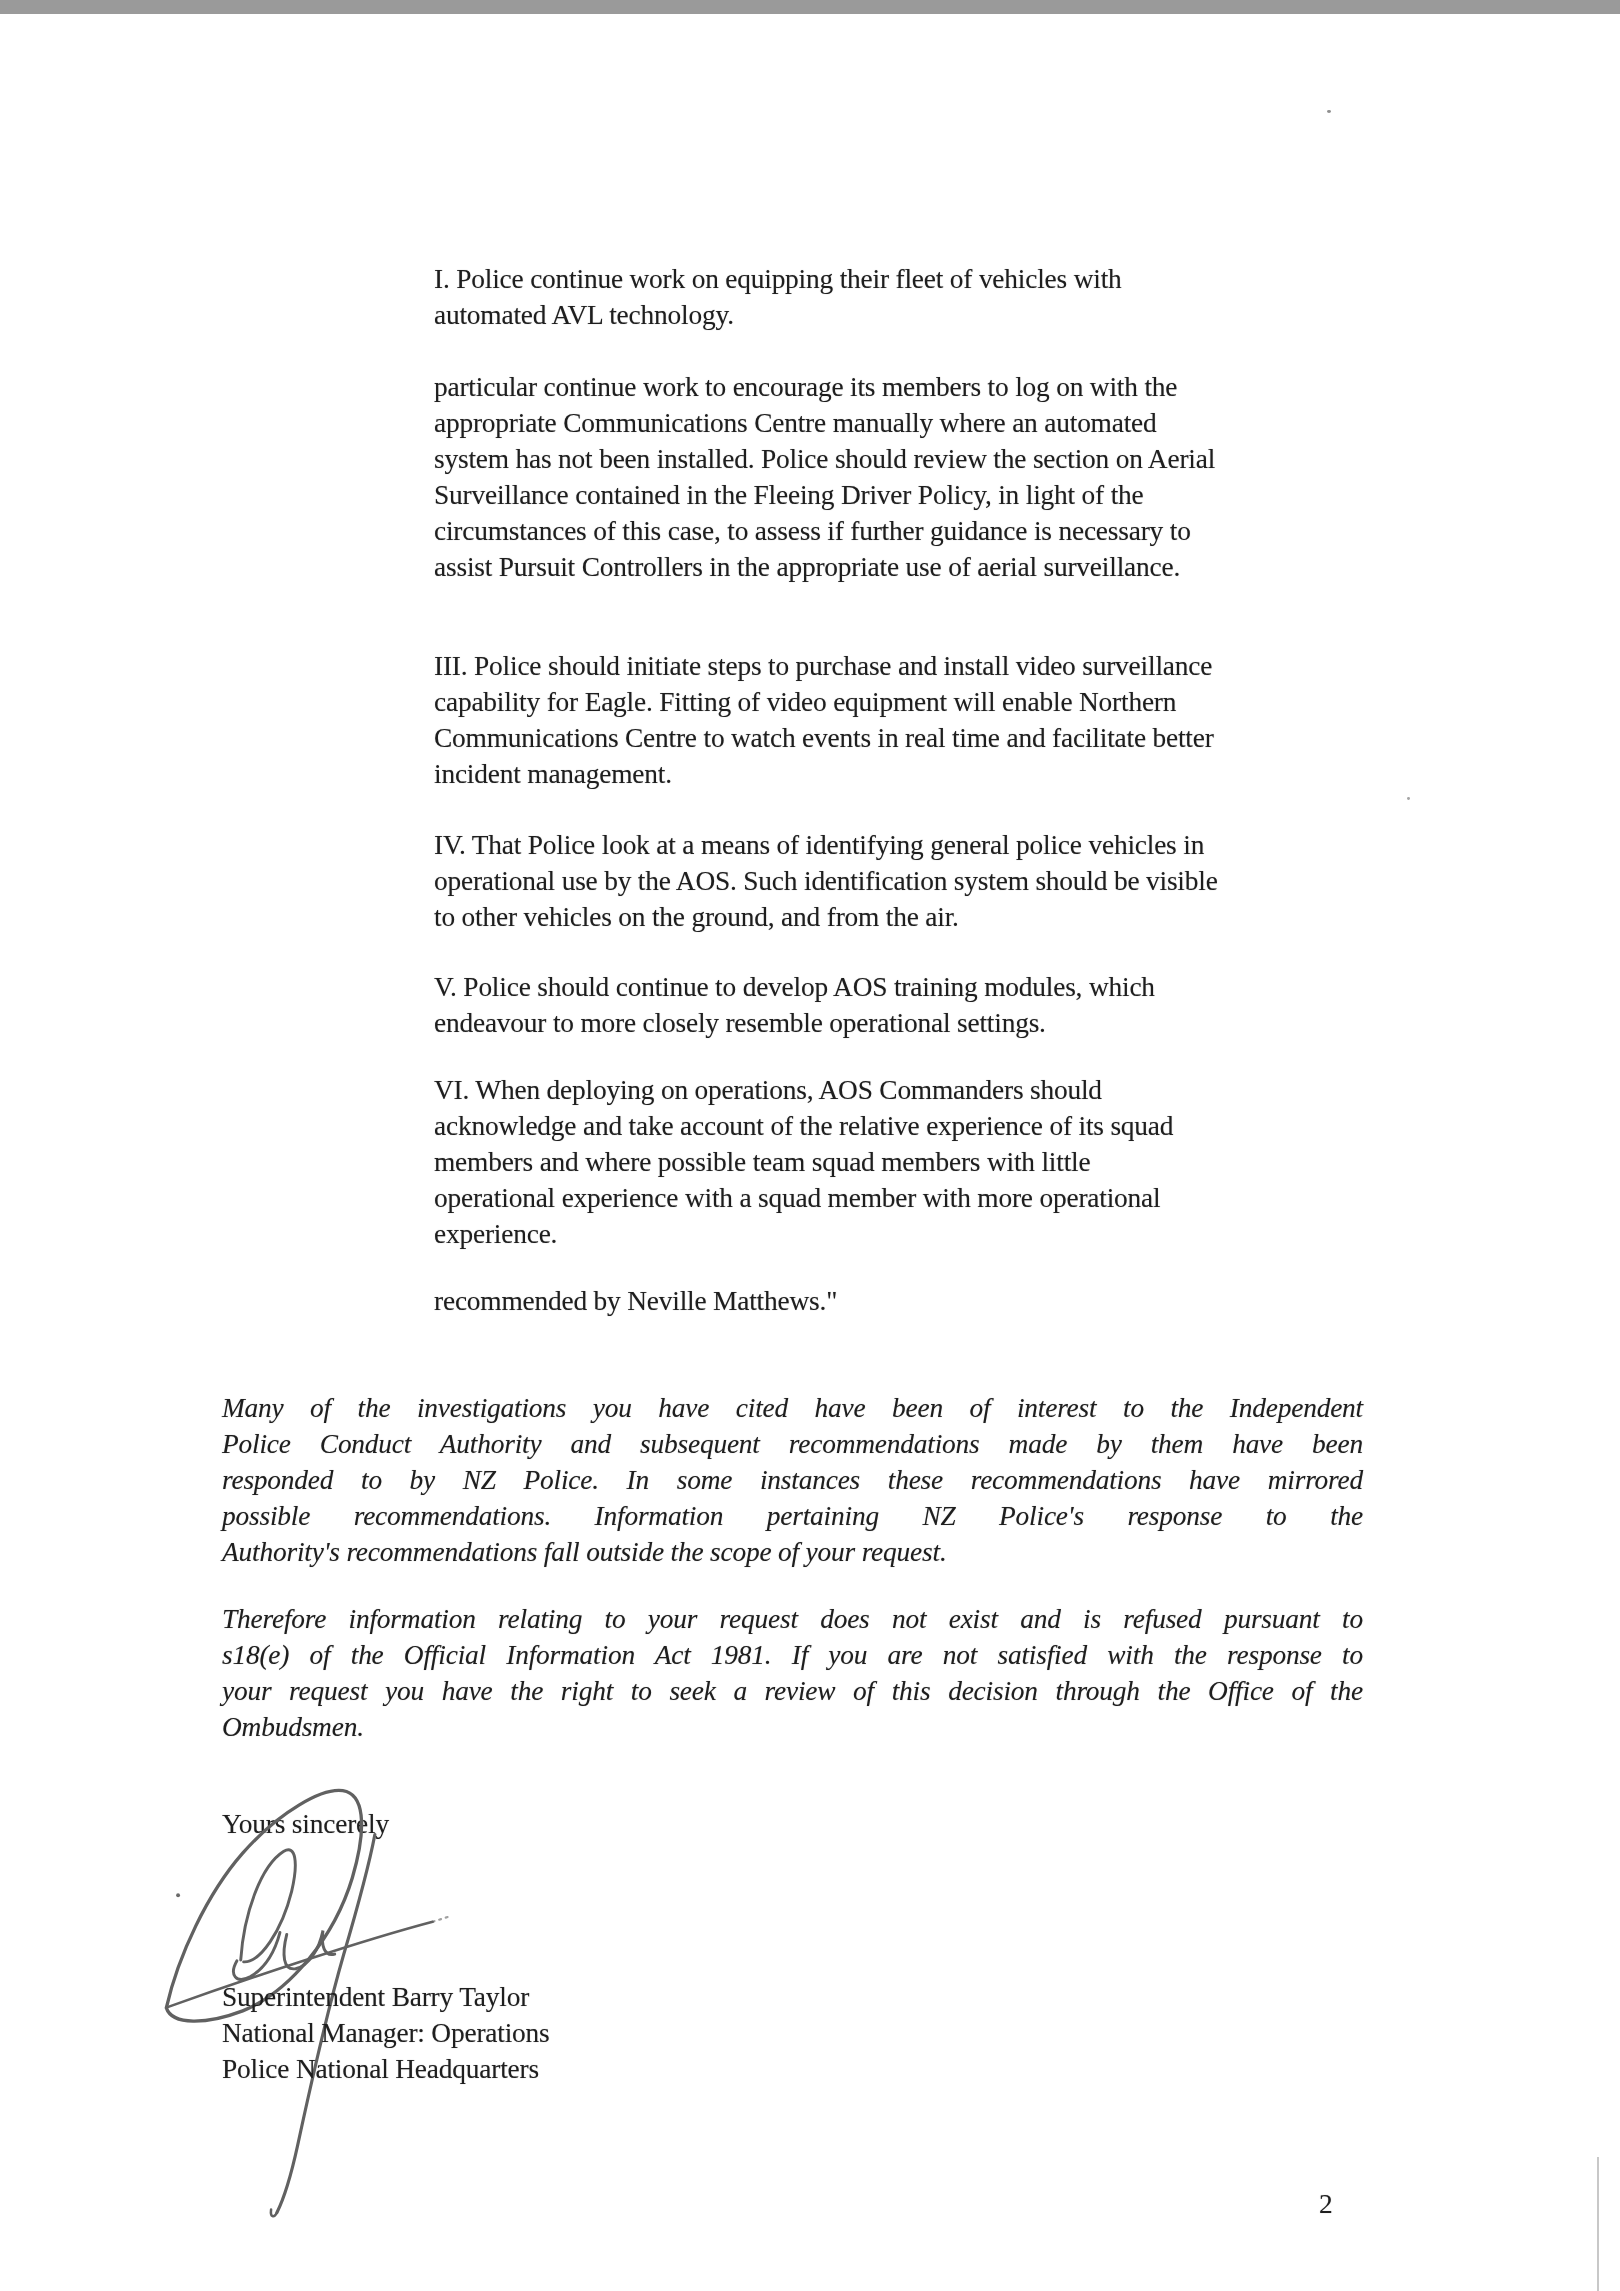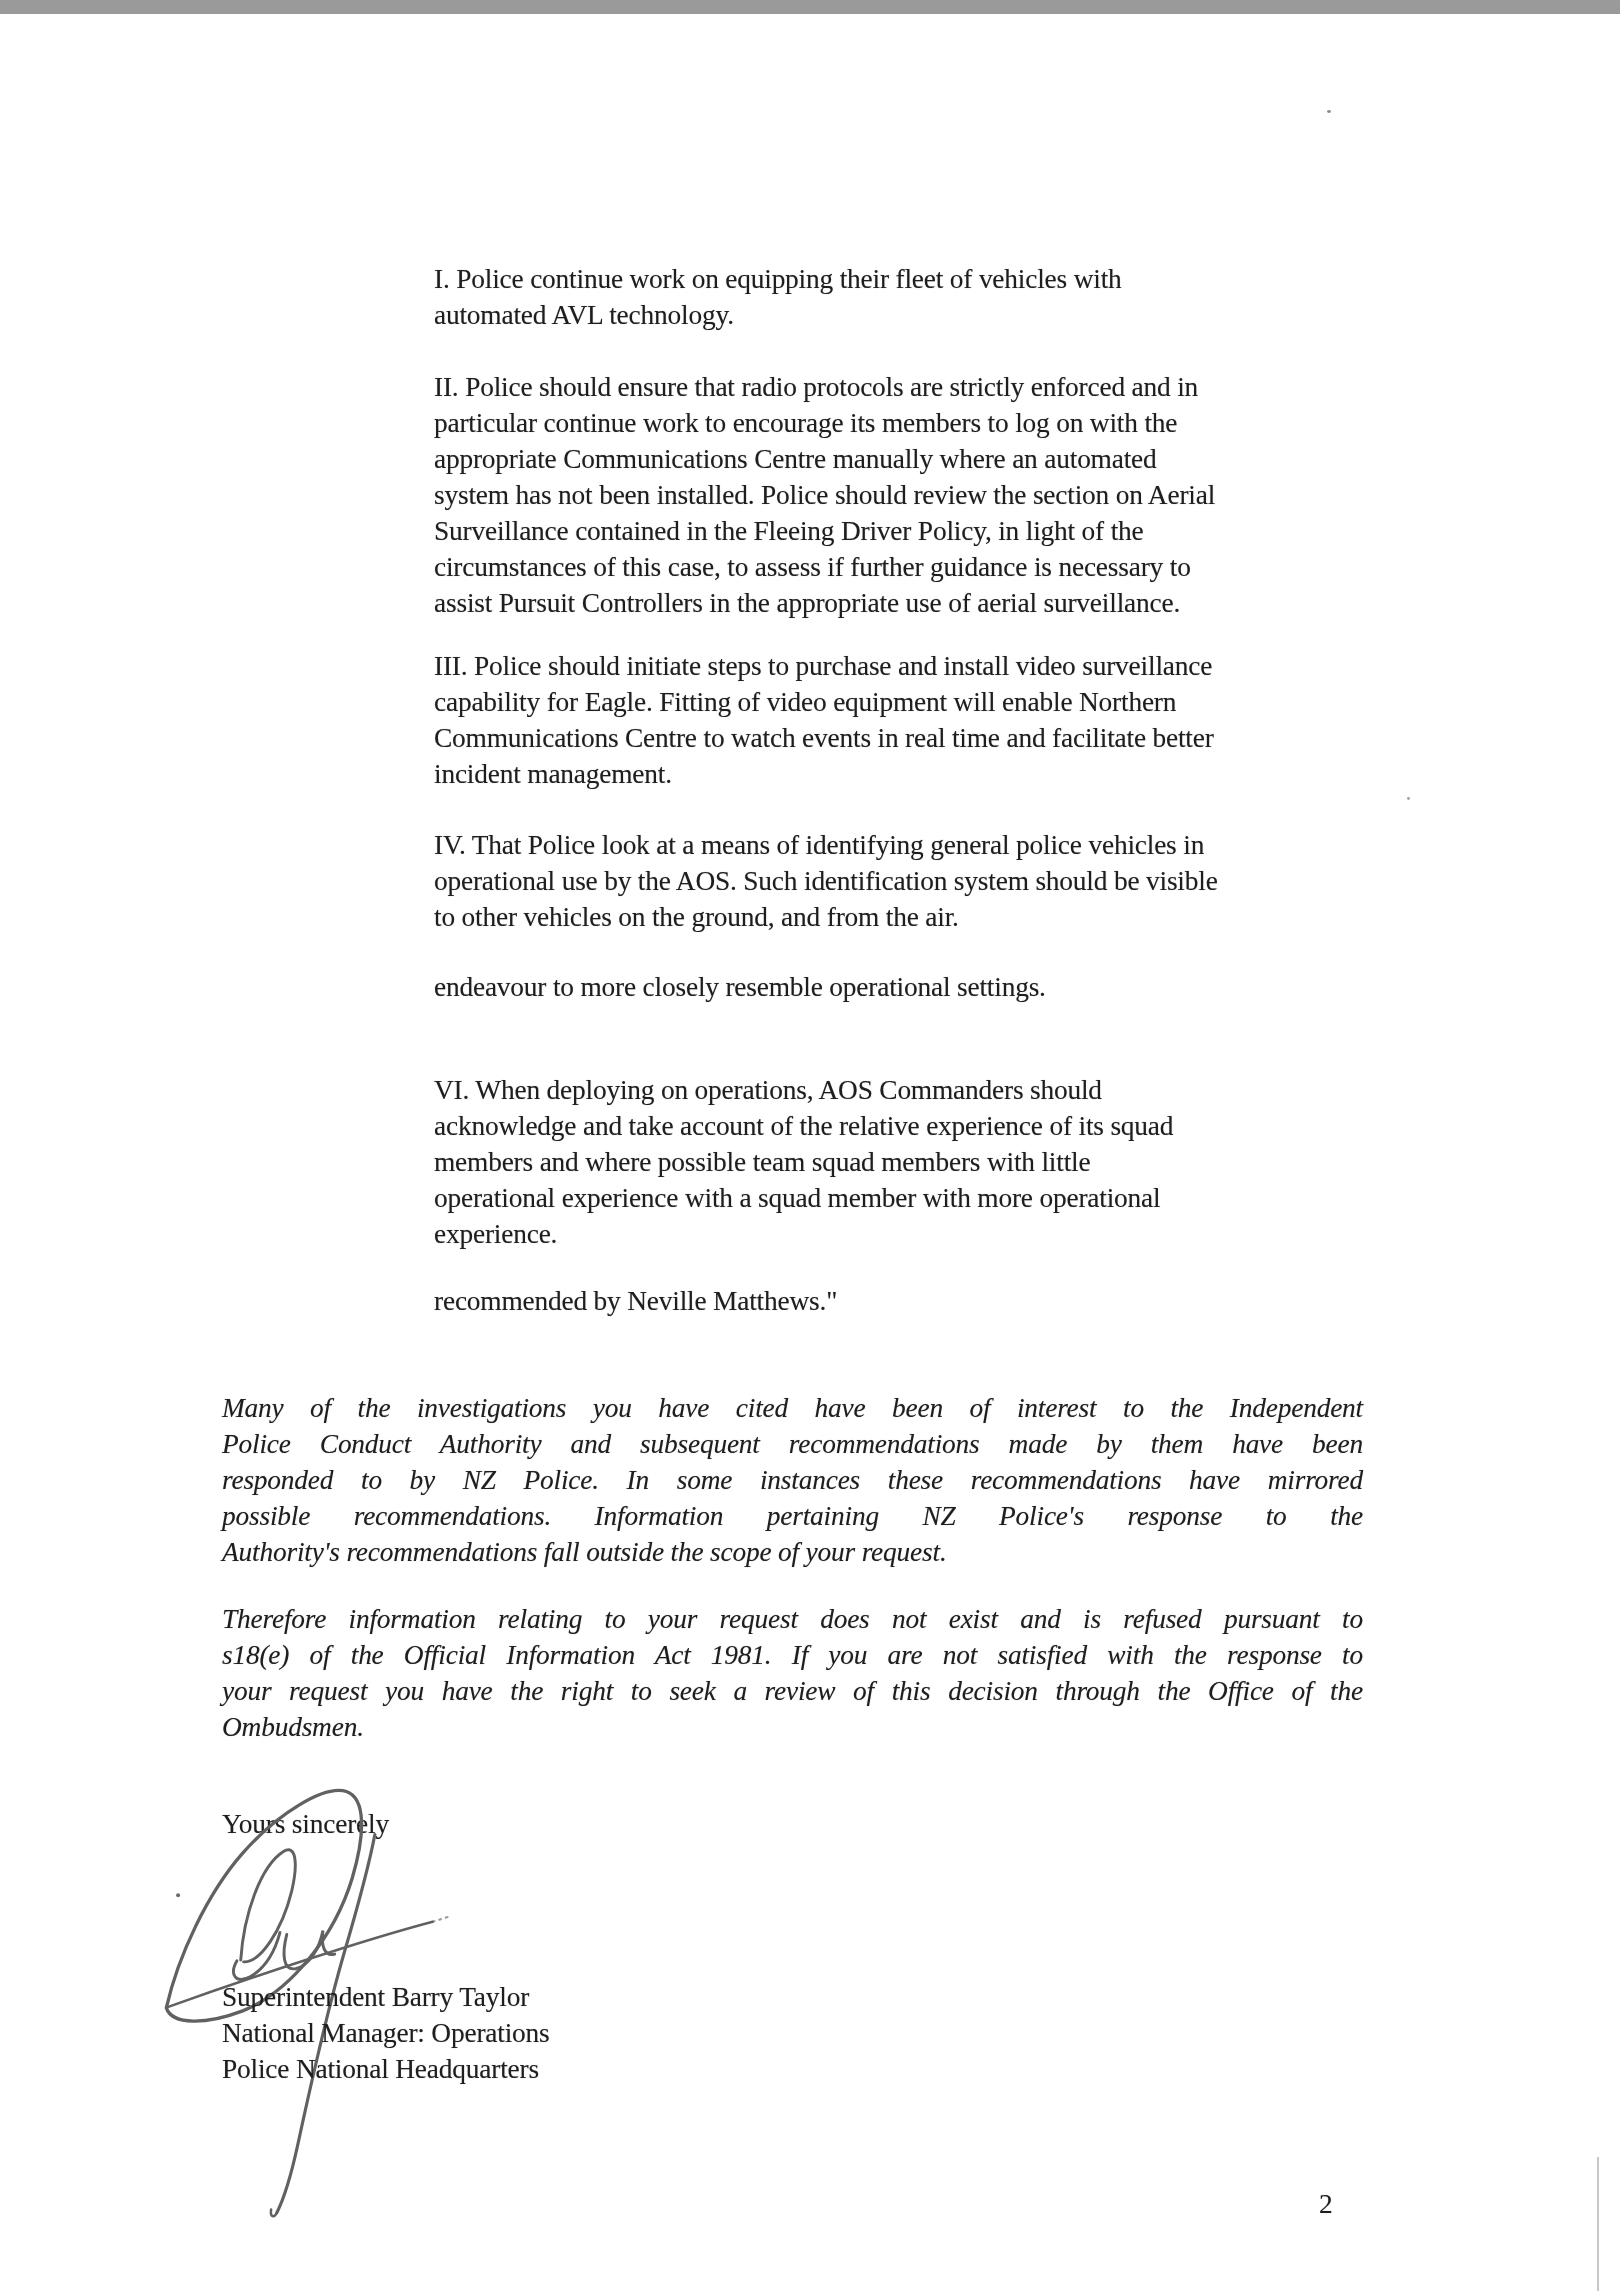--- a/index.html
+++ b/index.html
@@ -33,40 +33,40 @@
 </head>
 <body>
 
 <div class="page">
 
   <div class="textblock qitem" style="top:247px">
       <div class="tline">I. Police continue work on equipping their fleet of vehicles with</div>
       <div class="tline">automated AVL technology.</div>
     </div>
   <div class="textblock qitem" style="top:355px">
-      <div class="tline">II. Police should ensure that radio protocols are strictly enforced and in</div>
       <div class="tline">particular continue work to encourage its members to log on with the</div>
       <div class="tline">appropriate Communications Centre manually where an automated</div>
       <div class="tline">system has not been installed. Police should review the section on Aerial</div>
       <div class="tline">Surveillance contained in the Fleeing Driver Policy, in light of the</div>
       <div class="tline">circumstances of this case, to assess if further guidance is necessary to</div>
       <div class="tline">assist Pursuit Controllers in the appropriate use of aerial surveillance.</div>
     </div>
   <div class="textblock qitem" style="top:634px">
       <div class="tline">III. Police should initiate steps to purchase and install video surveillance</div>
       <div class="tline">capability for Eagle. Fitting of video equipment will enable Northern</div>
       <div class="tline">Communications Centre to watch events in real time and facilitate better</div>
       <div class="tline">incident management.</div>
     </div>
   <div class="textblock qitem" style="top:813px">
       <div class="tline">IV. That Police look at a means of identifying general police vehicles in</div>
       <div class="tline">operational use by the AOS. Such identification system should be visible</div>
       <div class="tline">to other vehicles on the ground, and from the air.</div>
     </div>
   <div class="textblock qitem" style="top:955px">
+      <div class="tline">V. Police should continue to develop AOS training modules, which</div>
       <div class="tline">endeavour to more closely resemble operational settings.</div>
     </div>
   <div class="textblock qitem" style="top:1058px">
       <div class="tline">VI. When deploying on operations, AOS Commanders should</div>
       <div class="tline">acknowledge and take account of the relative experience of its squad</div>
       <div class="tline">members and where possible team squad members with little</div>
       <div class="tline">operational experience with a squad member with more operational</div>
       <div class="tline">experience.</div>
     </div>
   <div class="textblock qitem" style="top:1269px">

